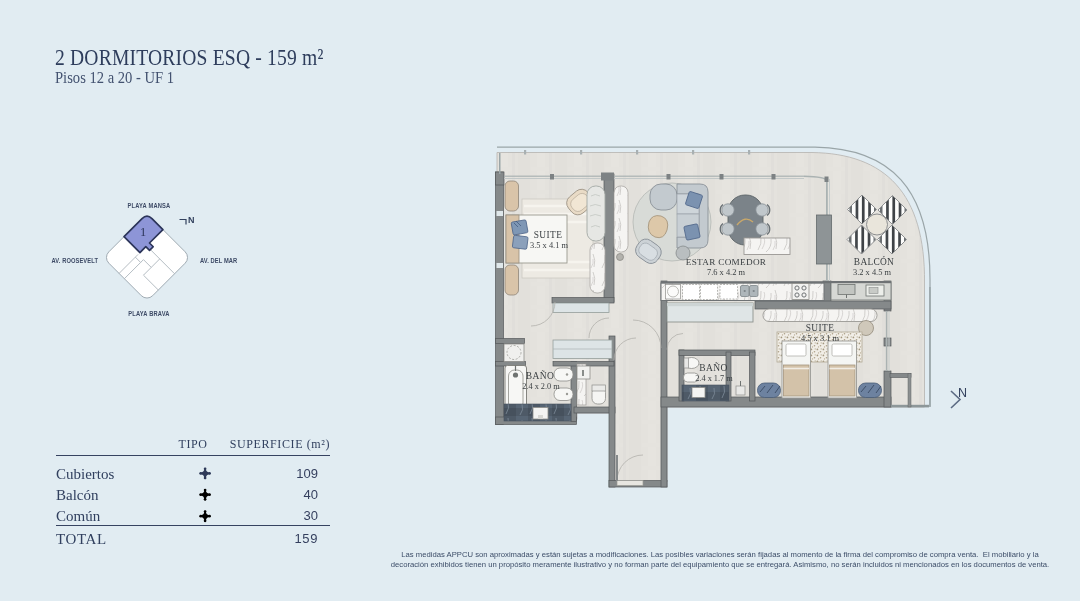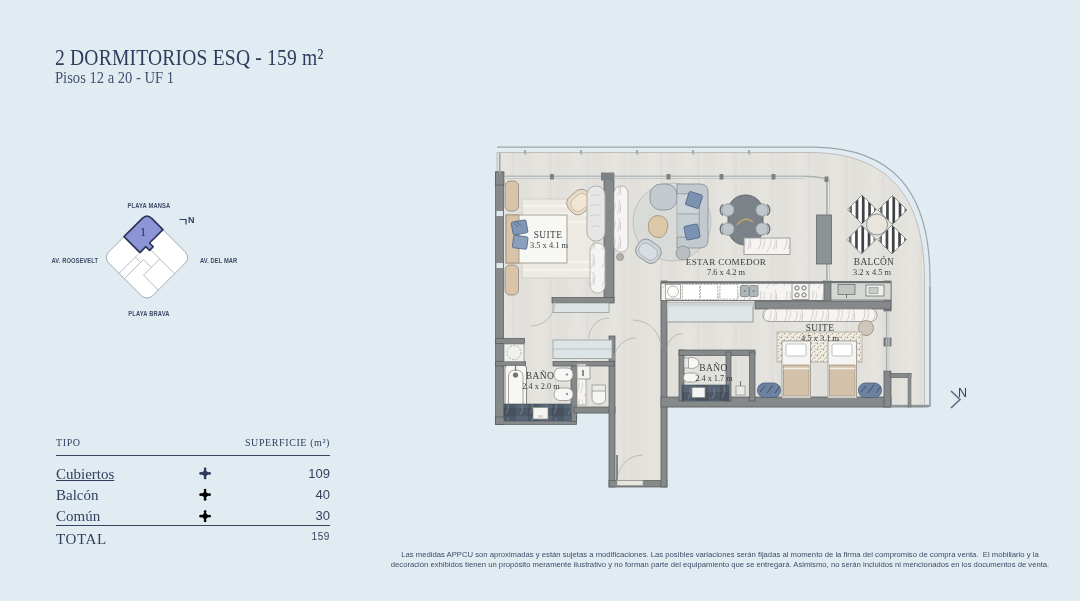--- a/index.html
+++ b/index.html
@@ -6,21 +6,21 @@
 body{width:1080px;height:601px;background:#e1ecf2;overflow:hidden;position:relative;
  font-family:"Liberation Sans",sans-serif;}
 .abs{position:absolute;}
 #title{left:55px;top:45px;font-family:"Liberation Serif",serif;font-size:23px;
  color:#2e3d5c;letter-spacing:0.2px;transform:scaleX(0.852);transform-origin:0 0;}
 #subtitle{left:55px;top:67.5px;font-family:"Liberation Serif",serif;font-size:17px;
  color:#435270;transform:scaleX(0.858);transform-origin:0 0;}
 
 .trow{position:absolute;left:56px;width:274px;}
 .tl{font-family:"Liberation Serif",serif;color:#31405f;}
-.num{position:absolute;right:0;top:0;font-family:"Liberation Sans",sans-serif;color:#343f5e;font-size:13px;}
+.num{position:absolute;right:12px;top:0;font-family:"Liberation Sans",sans-serif;color:#343f5e;font-size:13px;}
 #disc{left:240px;top:550px;width:960px;text-align:center;font-size:7.7px;line-height:9.5px;
  color:#3c4d68;}
 </style>
 </head>
 <body>
 <div class="abs" id="title">2 DORMITORIOS ESQ - 159 m²</div>
 <div class="abs" id="subtitle">Pisos 12 a 20 - UF 1</div>
 
 <svg class="abs" style="left:40px;top:195px" width="220" height="130" viewBox="0 0 220 130">
   <g transform="translate(107,62.5) rotate(45)">
@@ -39,27 +39,27 @@
   </g>
   <text x="100" y="40.5" font-family="Liberation Serif,serif" font-size="12.5" fill="#2c355a">1</text>
   <path d="M139.5,24.5 L146,24.5 L146,29.5" fill="none" stroke="#33415e" stroke-width="1.2"></path>
   <text x="148" y="28" font-family="Liberation Sans,sans-serif" font-weight="bold" font-size="9" fill="#33415e">N</text>
 </svg>
 <div class="abs" style="left:108px;top:202px;width:82px;text-align:center;font-size:6.4px;font-weight:bold;letter-spacing:0.2px;color:#3d4a66;transform:scaleX(0.9);transform-origin:50% 0">PLAYA MANSA</div>
 <div class="abs" style="left:24px;top:256.5px;width:74px;text-align:right;font-size:6.4px;font-weight:bold;letter-spacing:0.1px;color:#3d4a66;transform:scaleX(0.9);transform-origin:100% 0">AV. ROOSEVELT</div>
 <div class="abs" style="left:200px;top:256.5px;width:74px;font-size:6.4px;font-weight:bold;letter-spacing:0.1px;color:#3d4a66;transform:scaleX(0.9);transform-origin:0 0">AV. DEL MAR</div>
 <div class="abs" style="left:108px;top:310px;width:82px;text-align:center;font-size:6.4px;font-weight:bold;letter-spacing:0.2px;color:#3d4a66;transform:scaleX(0.9);transform-origin:50% 0">PLAYA BRAVA</div>
 
-<div class="trow tl" style="top:437px;font-size:10px;letter-spacing:0.6px;">TIPO<span style="position:absolute;right:0;">SUPERFICIE (m²)</span></div>
+<div class="trow tl" style="top:437px;font-size:12px;letter-spacing:0.6px;text-align:center;">TIPO<span style="position:absolute;right:0;">SUPERFICIE (m²)</span></div>
 <div class="abs" style="left:56px;top:455px;width:274px;height:1.4px;background:#364361;"></div>
-<div class="trow tl" style="top:466px;font-size:15px;text-decoration:underline;">Cubiertos<span class="num">109</span></div>
+<div class="trow tl" style="top:466px;font-size:15px;">Cubiertos<span class="num">109</span></div>
 <div class="trow tl" style="top:487px;font-size:15px;">Balcón<span class="num">40</span></div>
 <div class="trow tl" style="top:508px;font-size:15px;">Común<span class="num">30</span></div>
 <div class="abs" style="left:56px;top:525px;width:274px;height:1.3px;background:#364361;"></div>
-<div class="trow tl" style="top:531px;font-size:15px;letter-spacing:0.6px;">TOTAL<span class="num" style="font-size:10px;">159</span></div>
+<div class="trow tl" style="top:531px;font-size:15px;letter-spacing:0.6px;">TOTAL<span class="num" style="font-size:13px;">159</span></div>
 <svg class="abs" style="left:196px;top:464px" width="20" height="66" viewBox="0 0 20 66">
   <g fill="#2e3a59">
     <g id="cp">
         <path d="M9.6,4.2 C10.1,7.2 11.2,8.3 14.2,8.8 C14.9,8.9 14.9,9.9 14.2,10 C11.2,10.5 10.1,11.6 9.6,14.6 C9.5,15.3 8.7,15.3 8.6,14.6 C8.1,11.6 7,10.5 4,10 C3.3,9.9 3.3,8.9 4,8.8 C7,8.3 8.1,7.2 8.6,4.2 C8.7,3.5 9.5,3.5 9.6,4.2 Z"></path>
     <circle cx="9.1" cy="4.8" r="1.35"></circle>
         <circle cx="9.1" cy="14" r="1.35"></circle>
         <circle cx="4.7" cy="9.4" r="1.35"></circle>
         <circle cx="13.5" cy="9.4" r="1.35"></circle>
       </g>
   </g>

